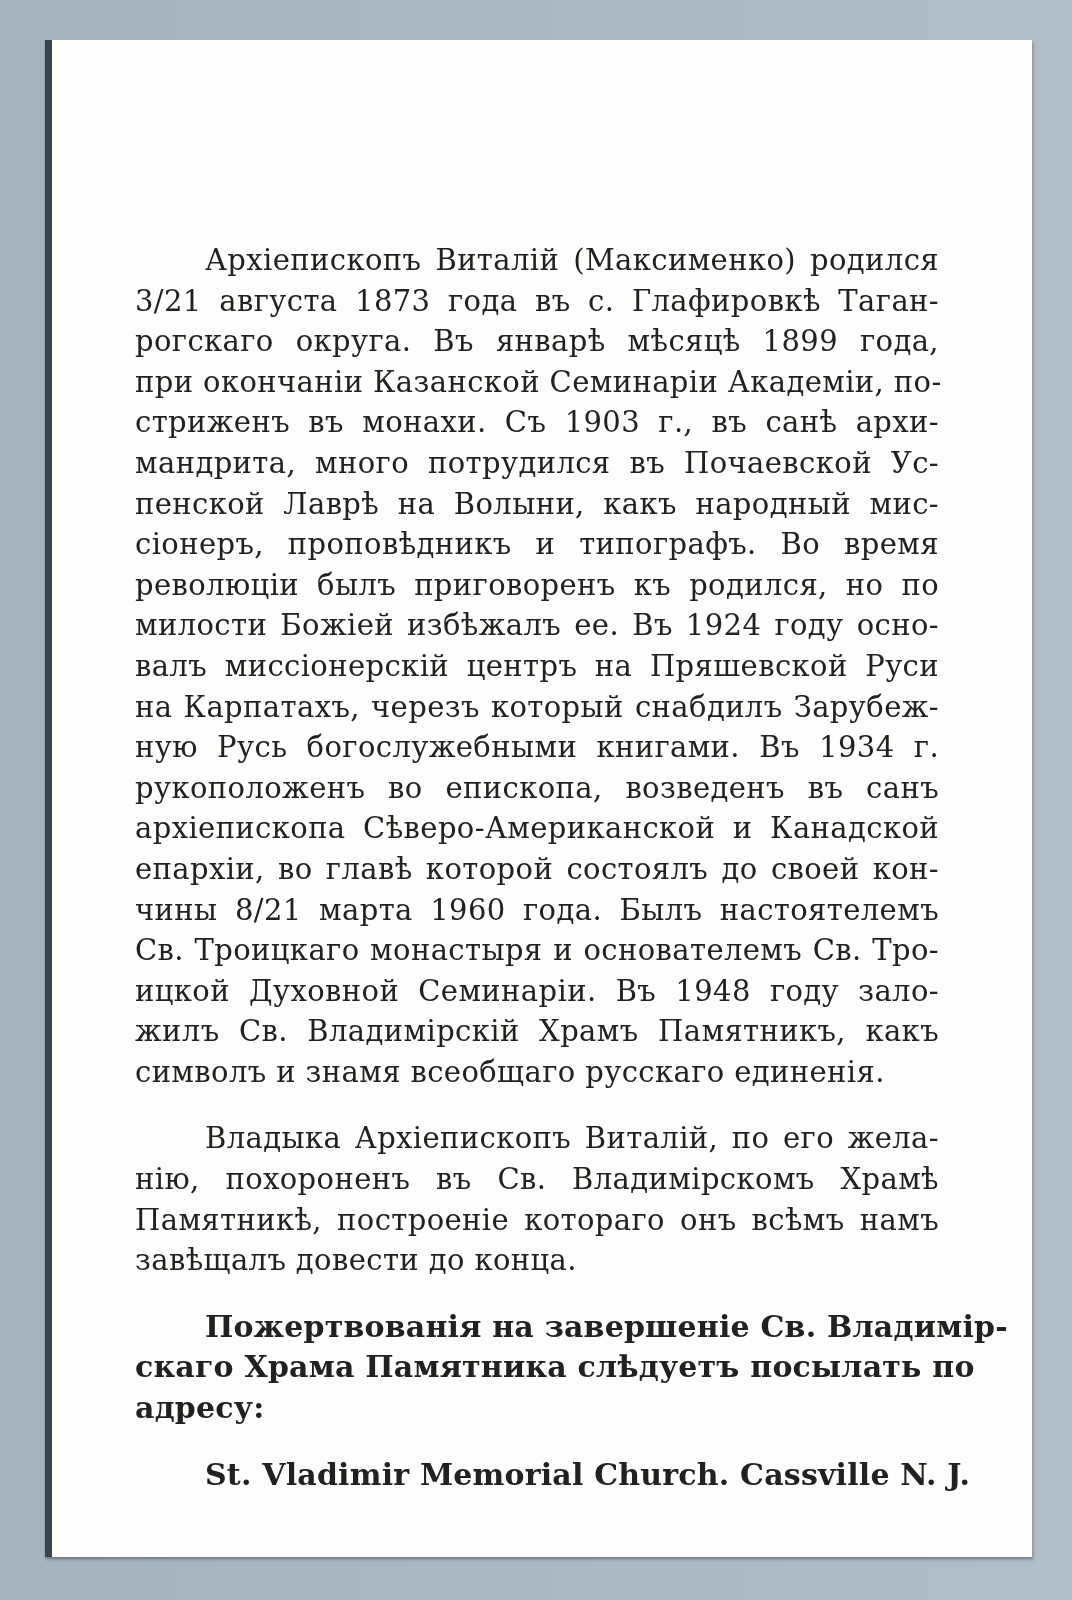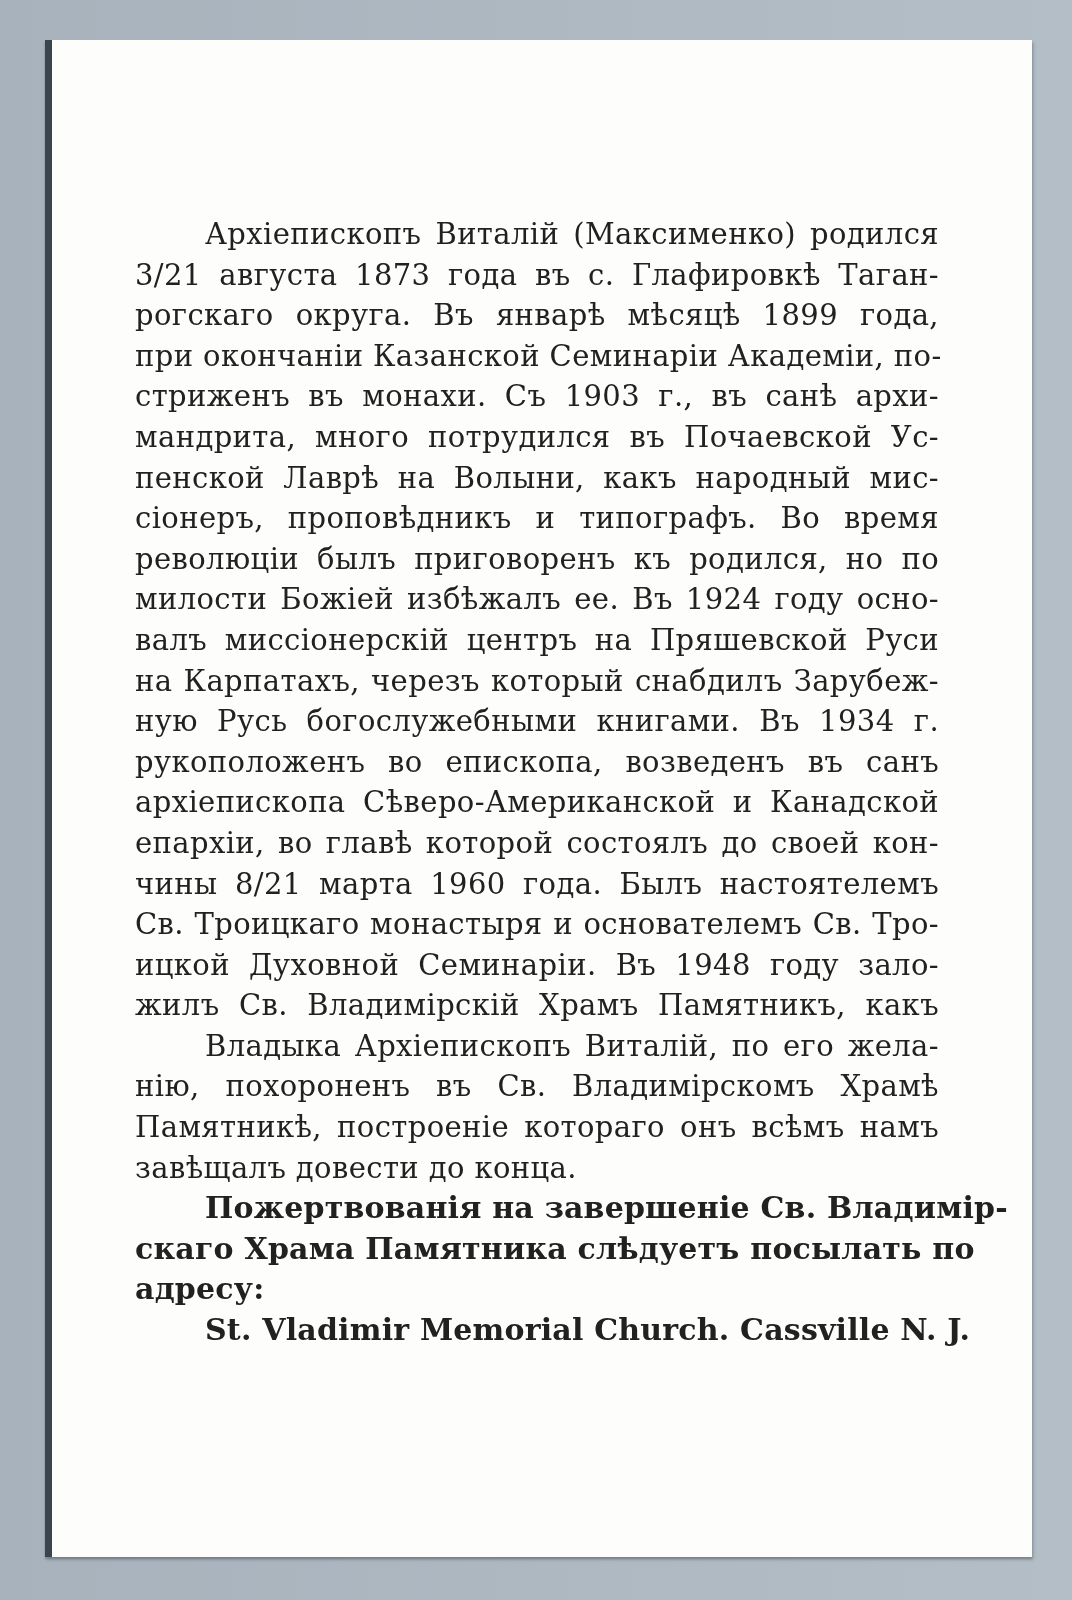--- a/index.html
+++ b/index.html
@@ -42,21 +42,21 @@
     letter-spacing: 0.2px;
   }
   .text-line {
     height: 40.6px;
     line-height: 40.6px;
     white-space: nowrap;
     text-align: justify;
     text-align-last: justify;
     overflow: visible;
   }
-  .text-line.first { text-indent: 70px; }
+  .text-line.first { text-indent: 70px; margin-top: 26px; }
   .text-line.last  { text-align-last: left; }
 </style>
 </head>
 <body>
 
 <div class="card">
   <div class="text-block">
       <div class="paragraph">
         <div class="text-line first">Архіепископъ Виталій (Максименко) родился</div>
         <div class="text-line">3/21 августа 1873 года въ с. Глафировкѣ Таган-</div>
@@ -71,20 +71,21 @@
         <div class="text-line">валъ миссіонерскій центръ на Пряшевской Руси</div>
         <div class="text-line">на Карпатахъ, черезъ который снабдилъ Зарубеж-</div>
         <div class="text-line">ную Русь богослужебными книгами. Въ 1934 г.</div>
         <div class="text-line">рукоположенъ во епископа, возведенъ въ санъ</div>
         <div class="text-line">архіепископа Сѣверо-Американской и Канадской</div>
         <div class="text-line">епархіи, во главѣ которой состоялъ до своей кон-</div>
         <div class="text-line">чины 8/21 марта 1960 года. Былъ настоятелемъ</div>
         <div class="text-line">Св. Троицкаго монастыря и основателемъ Св. Тро-</div>
         <div class="text-line">ицкой Духовной Семинаріи. Въ 1948 году зало-</div>
         <div class="text-line">жилъ Св. Владимірскій Храмъ Памятникъ, какъ</div>
+        <div class="text-line last">символъ и знамя всеобщаго русскаго единенія.</div>
       </div>
       <div class="paragraph">
         <div class="text-line first">Владыка Архіепископъ Виталій, по его жела-</div>
         <div class="text-line">нію, похороненъ въ Св. Владимірскомъ Храмѣ</div>
         <div class="text-line">Памятникѣ, построеніе котораго онъ всѣмъ намъ</div>
         <div class="text-line last">завѣщалъ довести до конца.</div>
       </div>
       <div class="paragraph bold">
         <div class="text-line first">Пожертвованія на завершеніе Св. Владимір-</div>
         <div class="text-line">скаго Храма Памятника слѣдуетъ посылать по</div>

